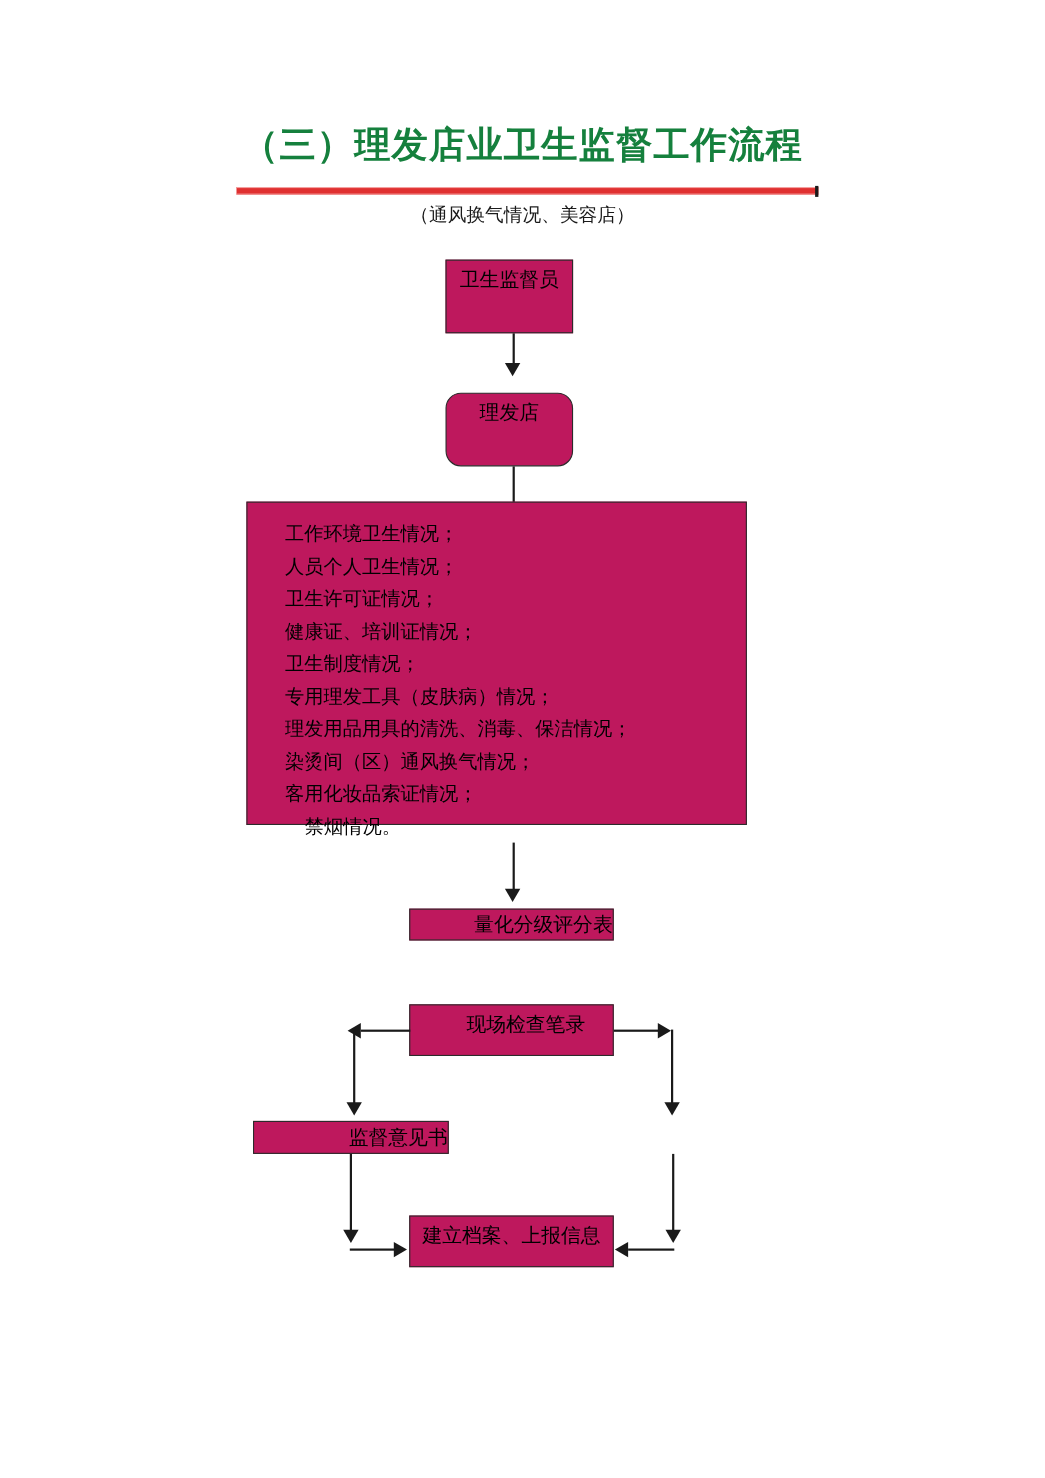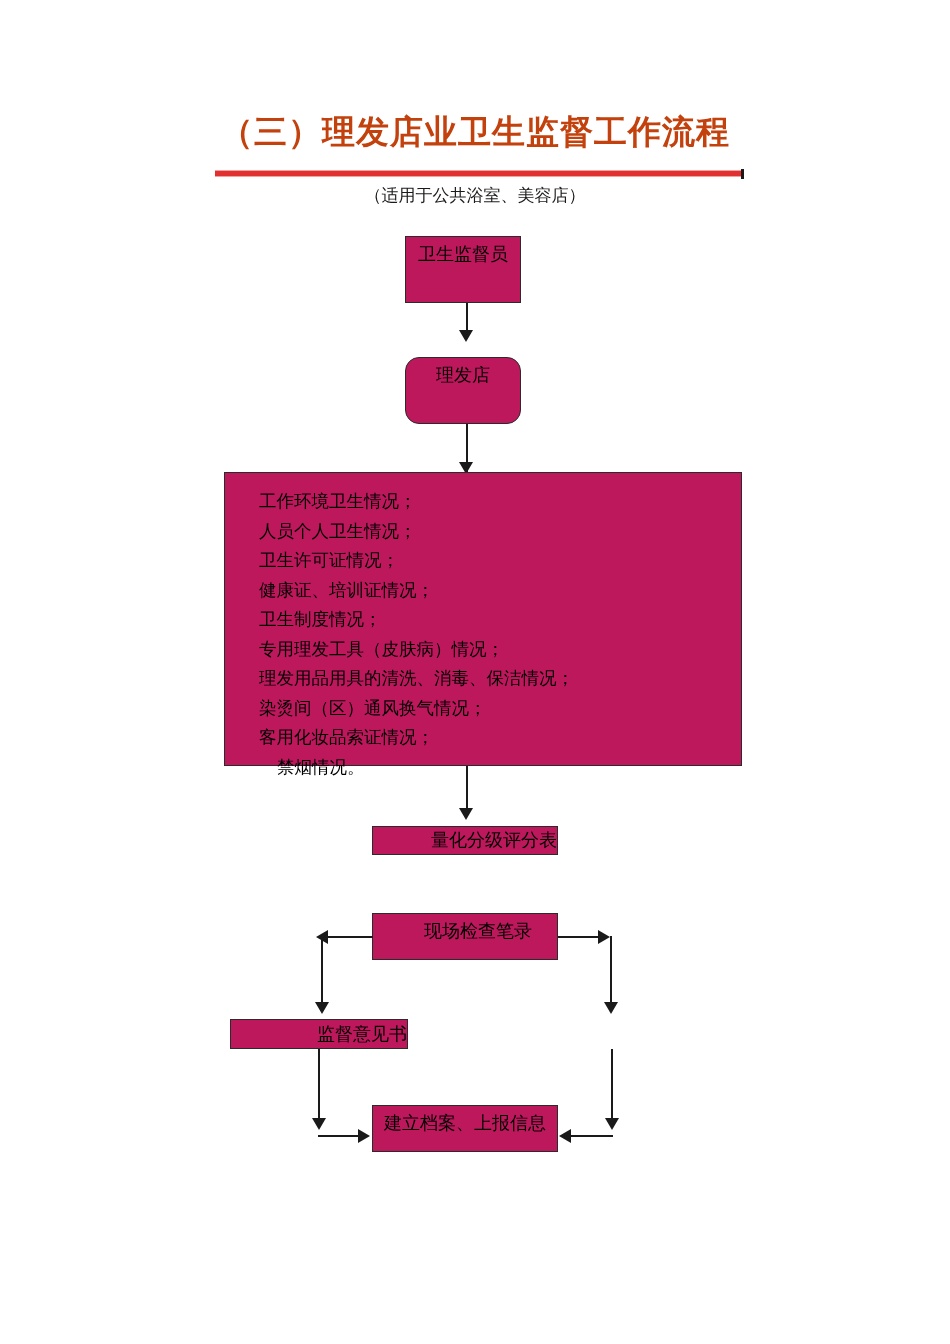--- a/index.html
+++ b/index.html
@@ -20,21 +20,21 @@
   #title {
     position: absolute;
     left: 0;
     top: 110px;
     width: 950px;
     text-align: center;
     font-family: "DejaVu Sans", "Liberation Sans", sans-serif;
     font-size: 33px;
     font-weight: bold;
     letter-spacing: 1px;
-    color: #c2410c;
+    color: #15803d;
     white-space: nowrap;
   }
   #title-rule {
     position: absolute;
     left: 215px;
     top: 170px;
     width: 529px;
     height: 7px;
     background: #e03030;
     border-top: 1.5px solid #f4a0a0;
@@ -142,37 +142,37 @@
   }
 </style>
 </head>
 <body>
 
 <div id="page">
 
   <div id="title">（三）理发店业卫生监督工作流程</div>
   <div id="title-rule"></div>
   <div id="title-rule-cap"></div>
-  <div id="subtitle">（适用于公共浴室、美容店）</div>
+  <div id="subtitle">（通风换气情况、美容店）</div>
 
   <div class="box top-label" id="box-inspector" style="left:405px; top:236px; width:116px; height:67px;">
     <span class="label">卫生监督员</span>
   </div>
 
   <div class="vline" style="left:466px; top:303px; height:33px;"></div>
   <div class="arrow-down" style="left:459px; top:330px;"></div>
 
   <div class="box top-label" id="box-barbershop" style="left:405px; top:357px; width:116px; height:67px;border-radius:14px;">
     <span class="label">理发店</span>
   </div>
 
   <div class="vline" style="left:466px; top:424px; height:48px;"></div>
   <div class="arrow-down" style="left:459px; top:462px;"></div>
 
-  <div class="box" id="box-items" style="left:224px; top:472px; width:518px; height:294px;">
+  <div class="box" id="box-items" style="left:224px; top:456px; width:455px; height:294px;">
     <ul>
       <li>工作环境卫生情况；</li>
       <li>人员个人卫生情况；</li>
       <li>卫生许可证情况；</li>
       <li>健康证、培训证情况；</li>
       <li>卫生制度情况；</li>
       <li>专用理发工具（皮肤病）情况；</li>
       <li>理发用品用具的清洗、消毒、保洁情况；</li>
       <li>染烫间（区）通风换气情况；</li>
       <li>客用化妆品索证情况；</li>

